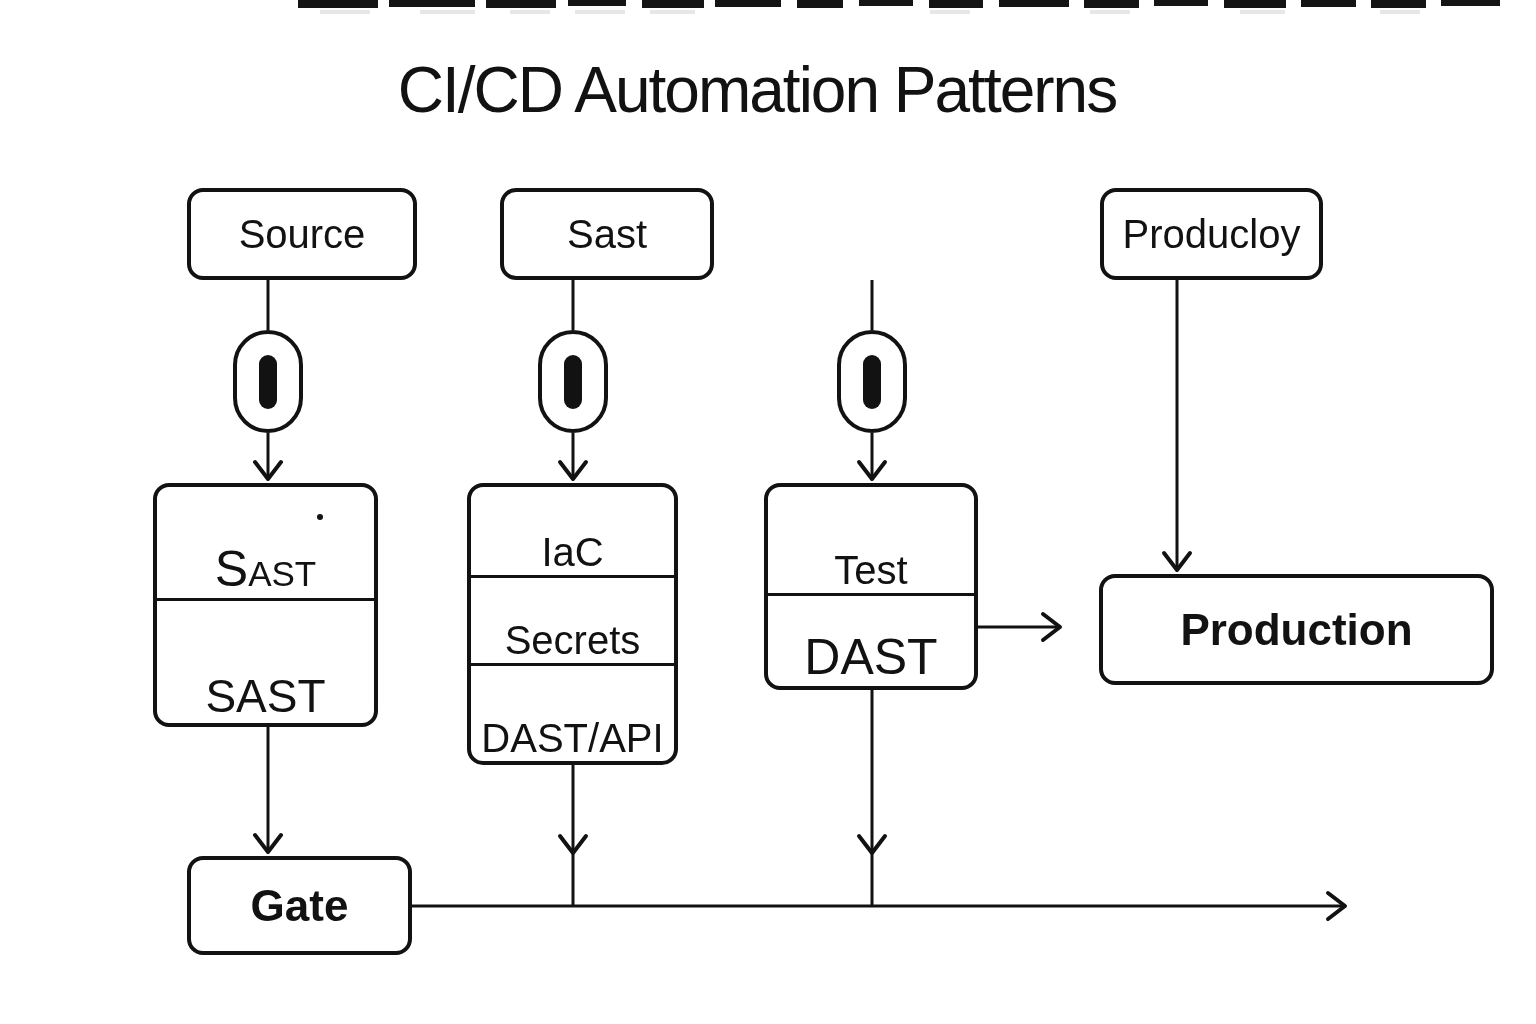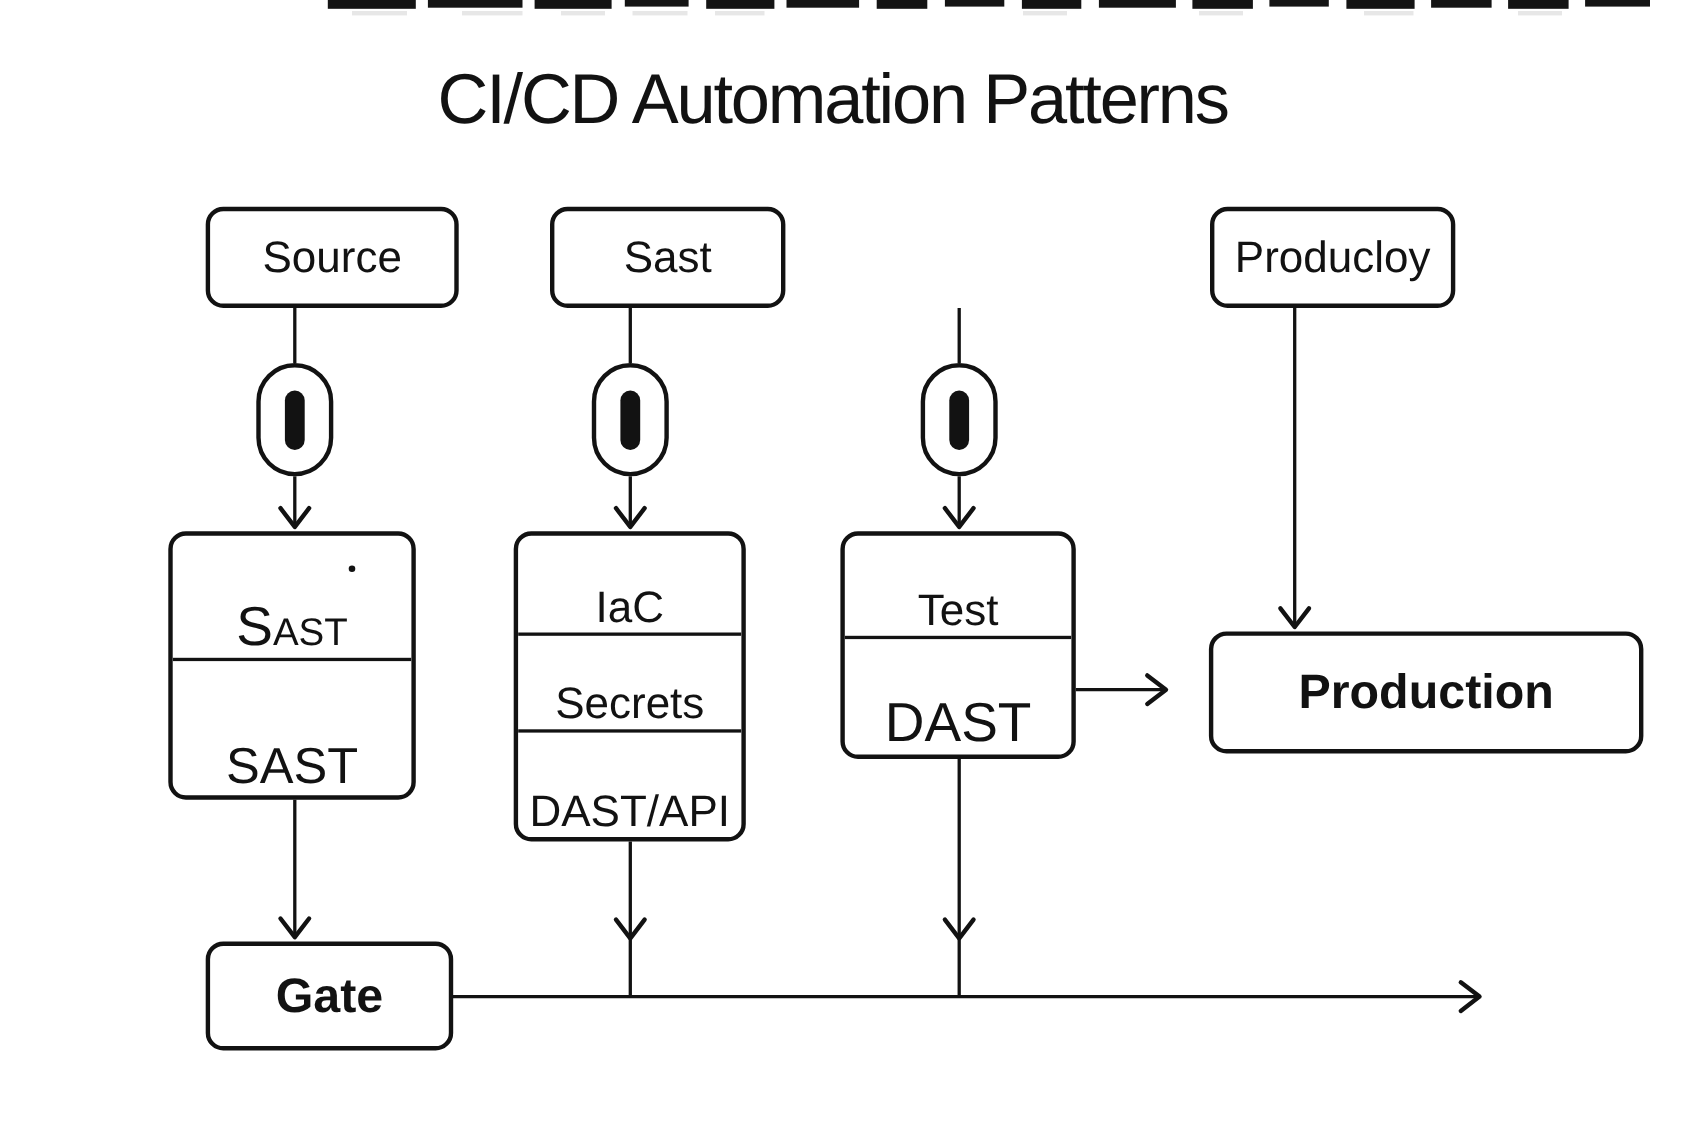--- a/index.html
+++ b/index.html
@@ -145,21 +145,21 @@
     </div>
     <div class="cell" style="height:88px">
       <span>Secrets</span>
     </div>
     <div class="cell" style="flex:1">
       <span>DAST/API</span>
     </div>
   </div>
 
   <div class="stack" style="left:764px;top:483px;width:214px;height:207px">
-    <div class="cell" style="height:91px">
+    <div class="cell" style="height:106px">
       <span>Test</span>
     </div>
     <div class="cell cspm" style="flex:1">
       <span>DAST</span>
     </div>
   </div>
 
   <div class="node bold" style="left:1065px;top:574px;width:395px;height:111px">
     <span>Production</span>
   </div>

